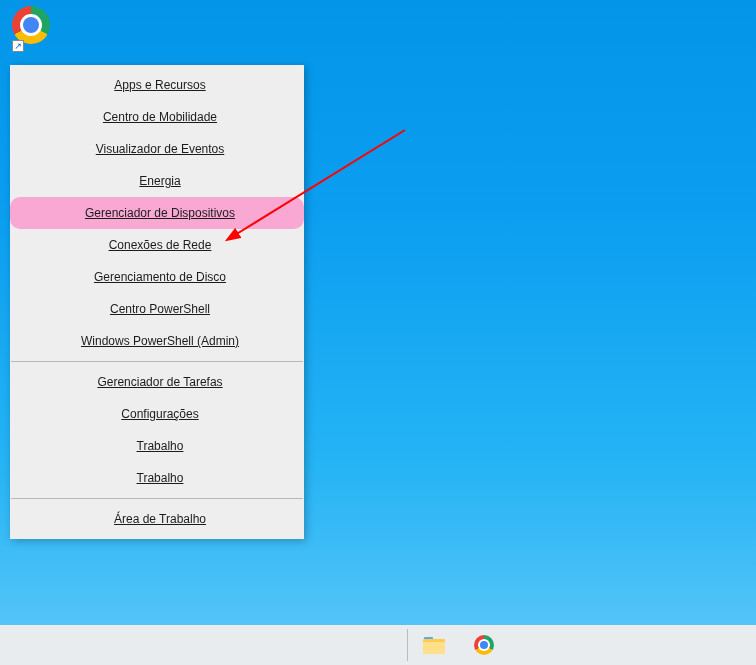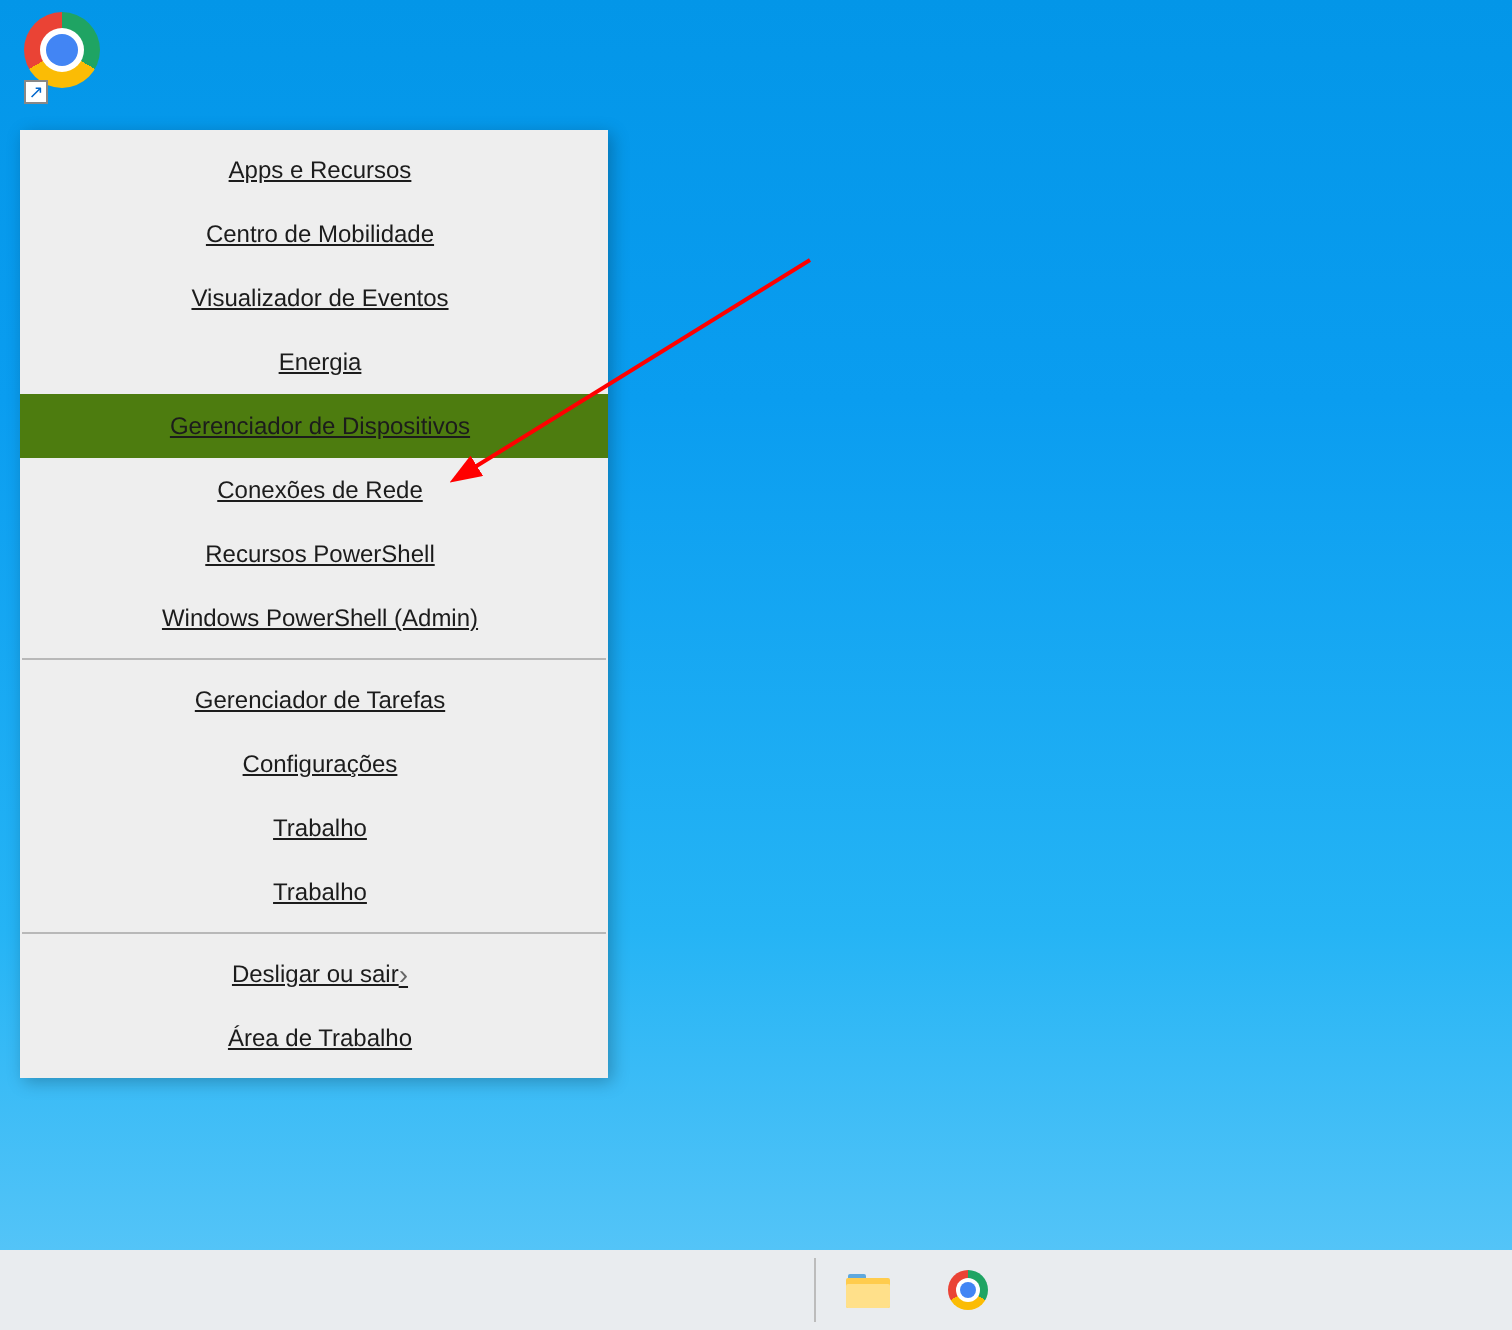--- a/index.html
+++ b/index.html
@@ -71,21 +71,22 @@
     .menu-item {
       padding: 8px 18px 8px 24px;
       cursor: default;
       display: flex;
       justify-content: center;
       align-items: center;
       line-height: 16px;
       text-decoration: underline;
     }
     .menu-item.hovered {
-      background: #4d7c0f;
+      background: #f9a8d4;
+      border-radius: 10px;
     }
     .menu-sep {
       height: 1px;
       background: #b8b8b8;
       margin: 4px 1px;
     }
     .chevron {
       color: #666;
       font-size: 14px;
     }
@@ -206,21 +207,24 @@
   <div class="menu-item">
       <span>Energia</span>
     </div>
   <div class="menu-item hovered">
       <span>Gerenciador de Dispositivos</span>
     </div>
   <div class="menu-item">
       <span>Conexões de Rede</span>
     </div>
   <div class="menu-item">
-      <span>Recursos PowerShell</span>
+      <span>Gerenciamento de Disco</span>
+    </div>
+  <div class="menu-item">
+      <span>Centro PowerShell</span>
     </div>
   <div class="menu-item">
       <span>Windows PowerShell (Admin)</span>
     </div>
 
   <div class="menu-sep"></div>
 
   <div class="menu-item">
       <span>Gerenciador de Tarefas</span>
     </div>
@@ -229,24 +233,20 @@
     </div>
   <div class="menu-item">
       <span>Trabalho</span>
     </div>
   <div class="menu-item">
       <span>Trabalho</span>
     </div>
 
   <div class="menu-sep"></div>
 
-  <div class="menu-item">
-    <span>Desligar ou sair</span>
-    <span class="chevron">›</span>
-  </div>
   <div class="menu-item">
       <span>Área de Trabalho</span>
     </div>
 </div>
 
 <svg class="arrow-svg" width="200" height="140">
   <defs>
     <marker id="ah" markerWidth="10" markerHeight="10" refX="2" refY="3" orient="auto">
       <path d="M0,0 L0,6 L8,3 z" fill="#ff0000"></path>
     </marker>

